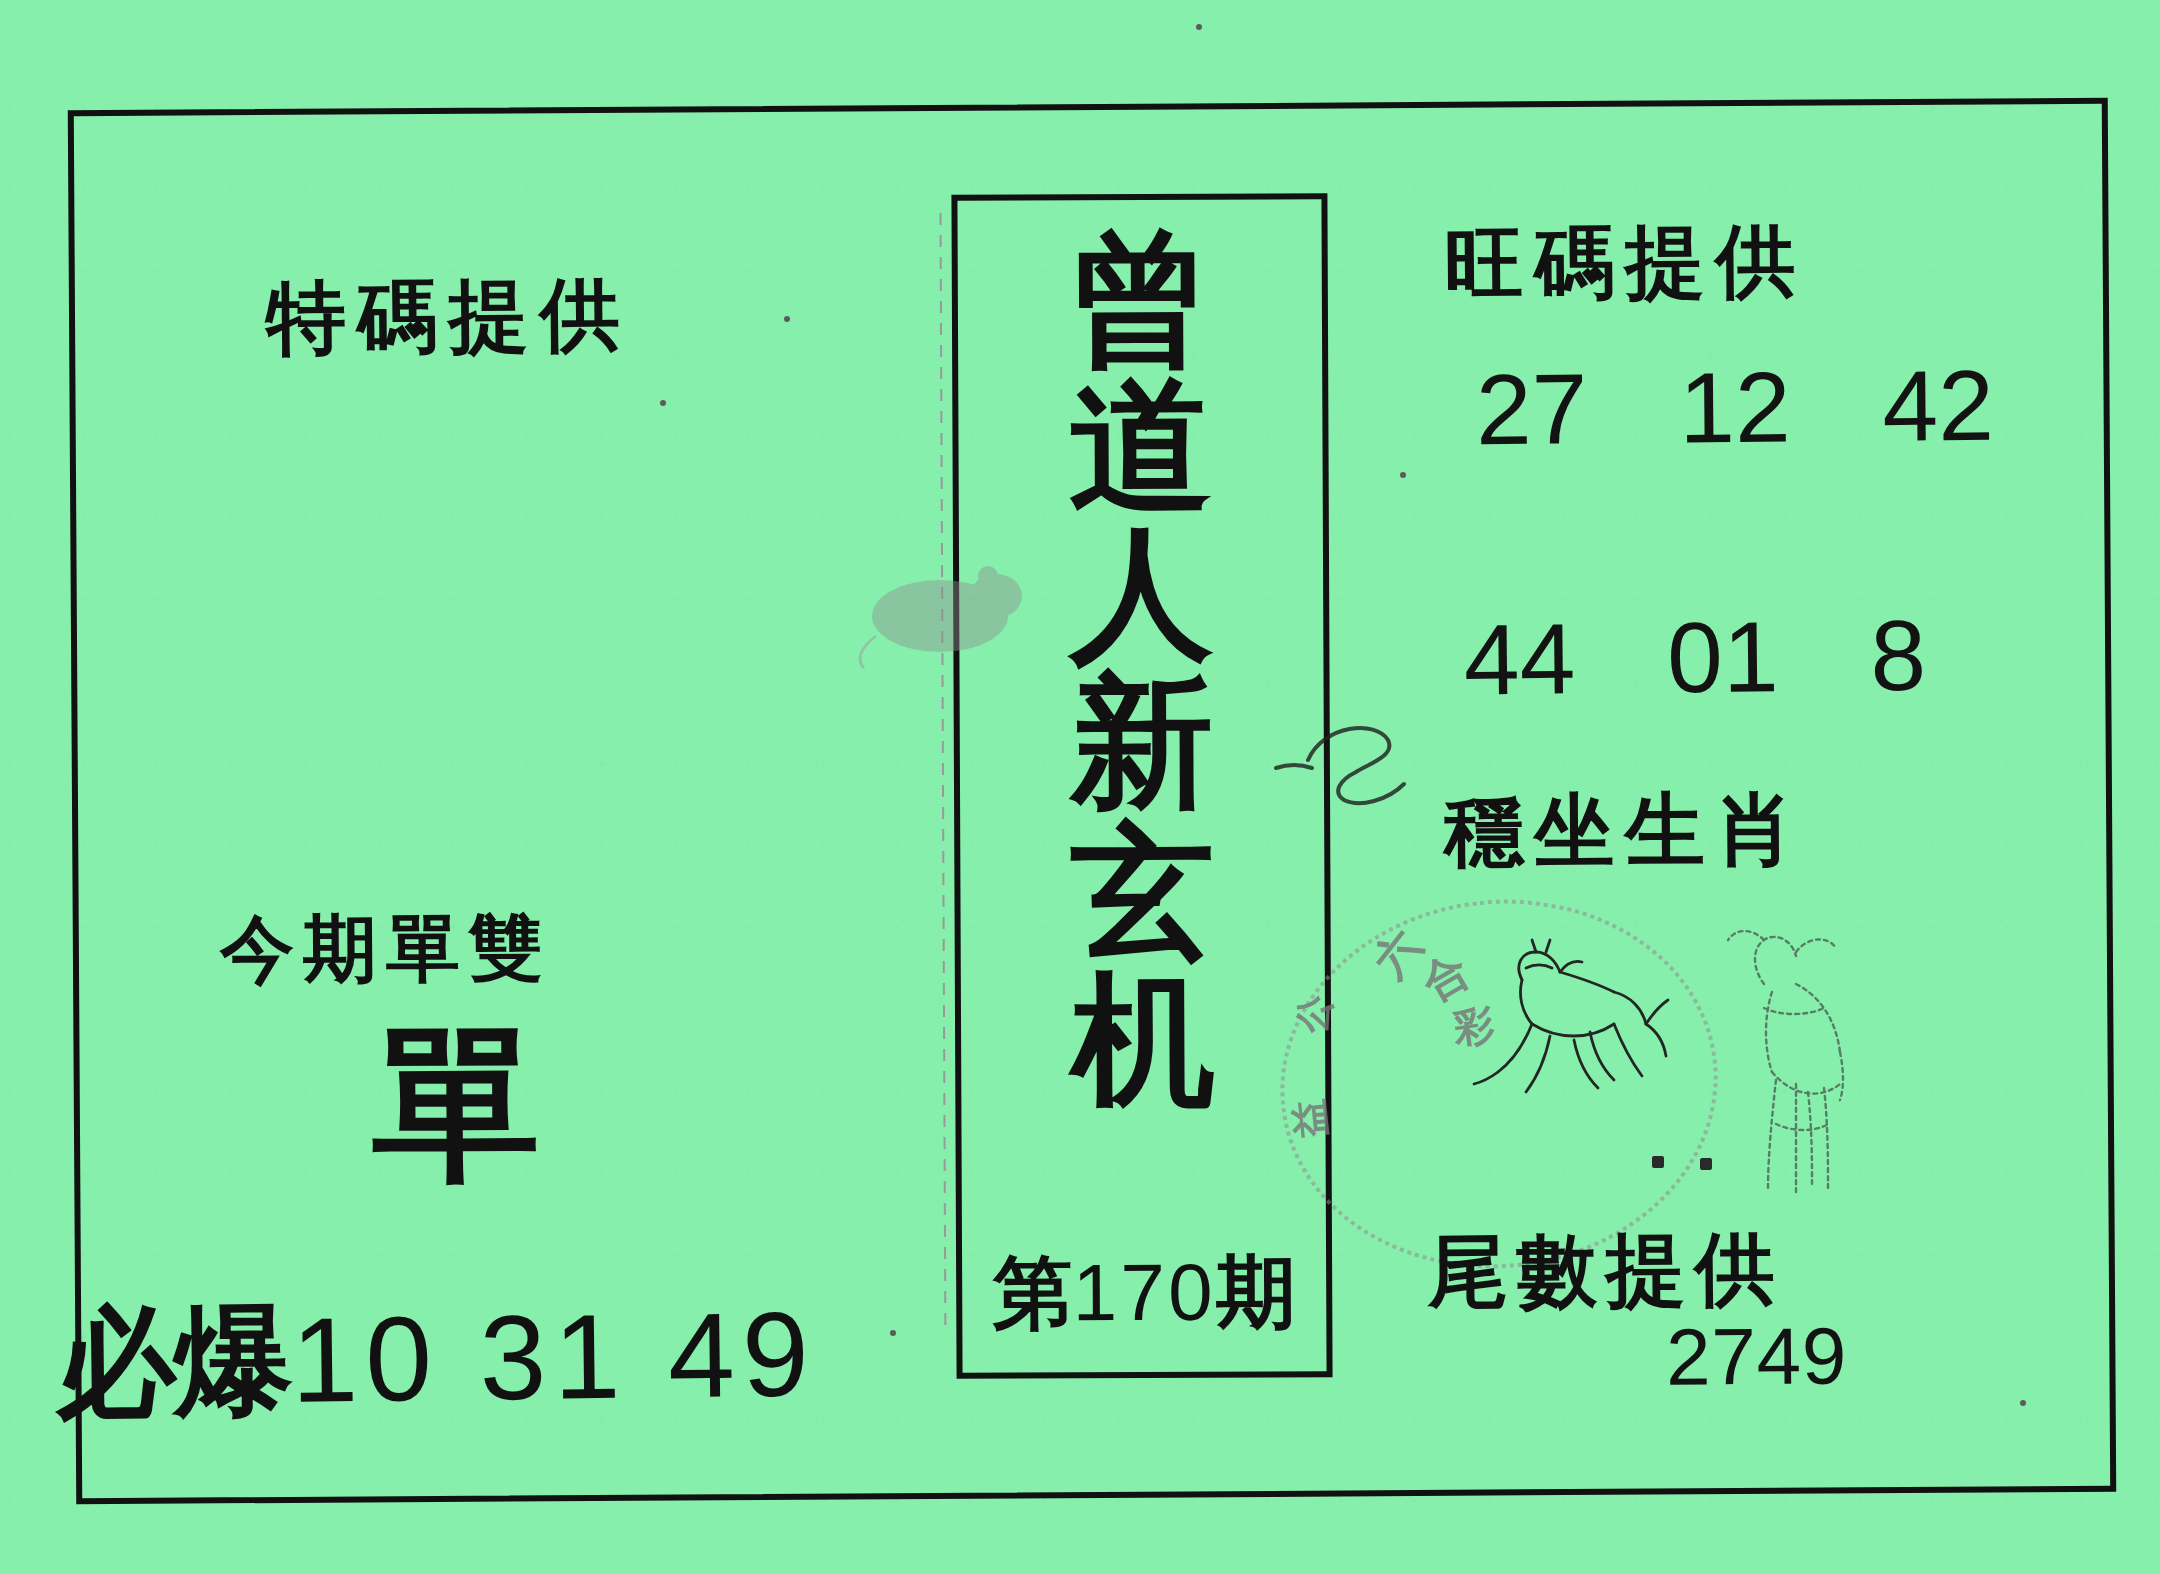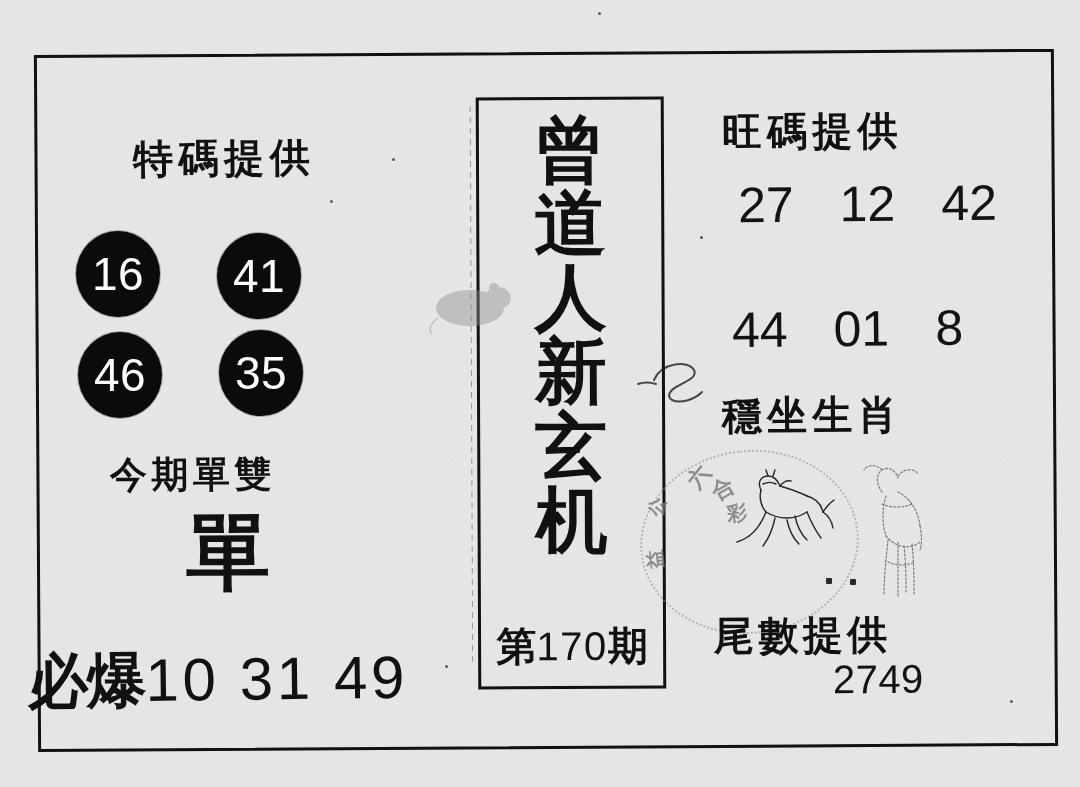--- a/index.html
+++ b/index.html
@@ -6,21 +6,21 @@
   body{
     width:1080px;height:787px;
     background:#ffffff;
     font-family:"Liberation Serif", serif;
     overflow:hidden;
     position:relative;
     color:#0a0a0a;
   }
   #sheet{
     position:absolute;inset:0;
-    background:#e5e5e5;
+    background:#86efac;
   }
   
   .grain{
     position:absolute;inset:0;
     pointer-events:none;
     opacity:.35;
     background-image:
       radial-gradient(circle at 12% 30%, rgba(0,0,0,.035) 0 1px, transparent 1px),
       radial-gradient(circle at 70% 12%, rgba(0,0,0,.03) 0 1px, transparent 1px),
       radial-gradient(circle at 40% 80%, rgba(0,0,0,.03) 0 1px, transparent 1px),
@@ -162,26 +162,20 @@
 </style>
 </head>
 <body>
 
 <div id="sheet">
 
   <div id="frame"></div>
 
   <div class="hdr-cn" id="left-heading">特碼提供</div>
 
-  <div id="balls">
-    <div class="ball b0">16</div>
-    <div class="ball b1">41</div>
-    <div class="ball b2">46</div>
-    <div class="ball b3">35</div>
-  </div>
 
   <div class="hdr-cn" id="oddeven-heading">今期單雙</div>
 
   <div id="oddeven-value">單</div>
 
   <div id="mustboom">
     <span class="mb-label">必爆</span><span class="mb-nums">10 31 49</span>
   </div>
 
   <div id="title-box">

